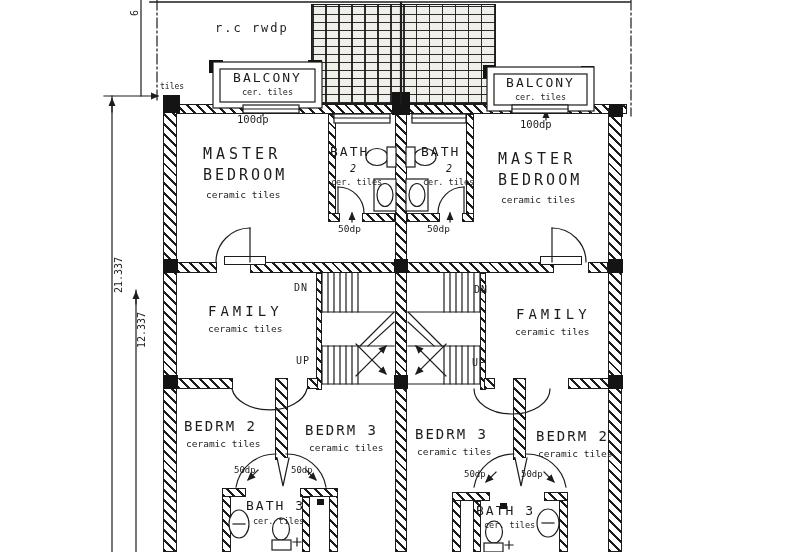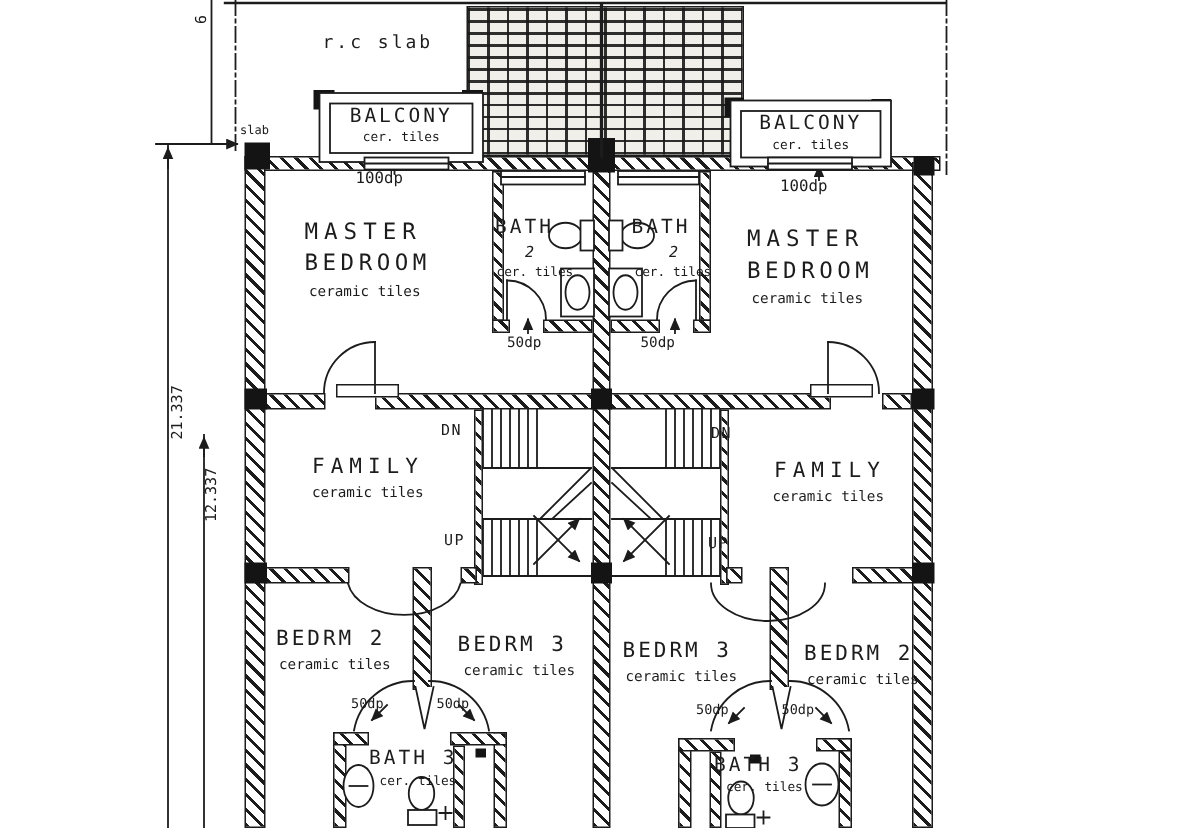--- a/index.html
+++ b/index.html
@@ -190,22 +190,22 @@
       <rect x="272" y="540" width="19" height="10" fill="#ffffff"></rect>
       <path d="M293,542 H301 M297,538 V546"></path>
       <ellipse cx="548" cy="523" rx="11" ry="14" fill="#ffffff"></ellipse>
         <path d="M542,523 H554"></path>
       <ellipse cx="494" cy="532" rx="8.5" ry="11" fill="#ffffff"></ellipse>
       <rect x="484" y="543" width="19" height="9" fill="#ffffff"></rect>
       <path d="M505,545 H513 M509,541 V549"></path>
     </g>
   </svg>
 
-  <span class="lbl" style="left:215px;top:22px;font-size:12px;letter-spacing:2px;">r.c slab</span>
-  <span class="lbl" style="left:160px;top:83px;font-size:8px;">slab</span>
+  <span class="lbl" style="left:215px;top:22px;font-size:12px;letter-spacing:2px;">r.c rwdp</span>
+  <span class="lbl" style="left:160px;top:83px;font-size:8px;">tiles</span>
   <span class="lbl rot" style="left:130px;top:16px;font-size:10px;">6</span>
   <span class="lbl rot" style="left:114px;top:293px;font-size:10px;">21.337</span>
   <span class="lbl rot" style="left:137px;top:348px;font-size:10px;">12.337</span>
 
   <span class="lbl ctr" style="left:213px;top:71px;width:109px;font-size:13px;letter-spacing:2px;">BALCONY</span>
   <span class="lbl ctr" style="left:213px;top:88px;width:109px;font-size:8.5px;">cer. tiles</span>
   <span class="lbl ctr" style="left:487px;top:76px;width:107px;font-size:13px;letter-spacing:2px;">BALCONY</span>
   <span class="lbl ctr" style="left:487px;top:93px;width:107px;font-size:8.5px;">cer. tiles</span>
 
   <span class="lbl" style="left:237px;top:114px;font-size:10.5px;">100dp</span>

